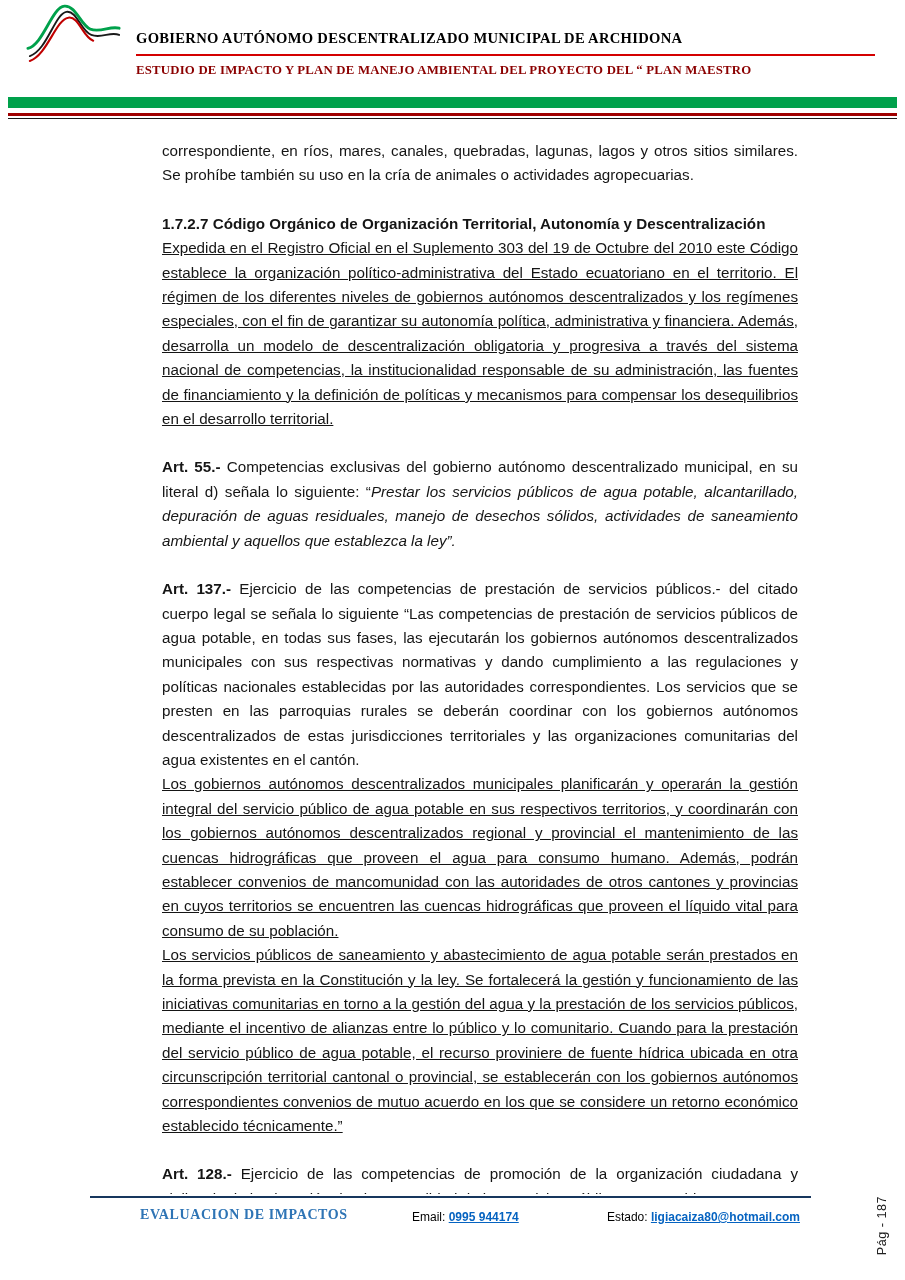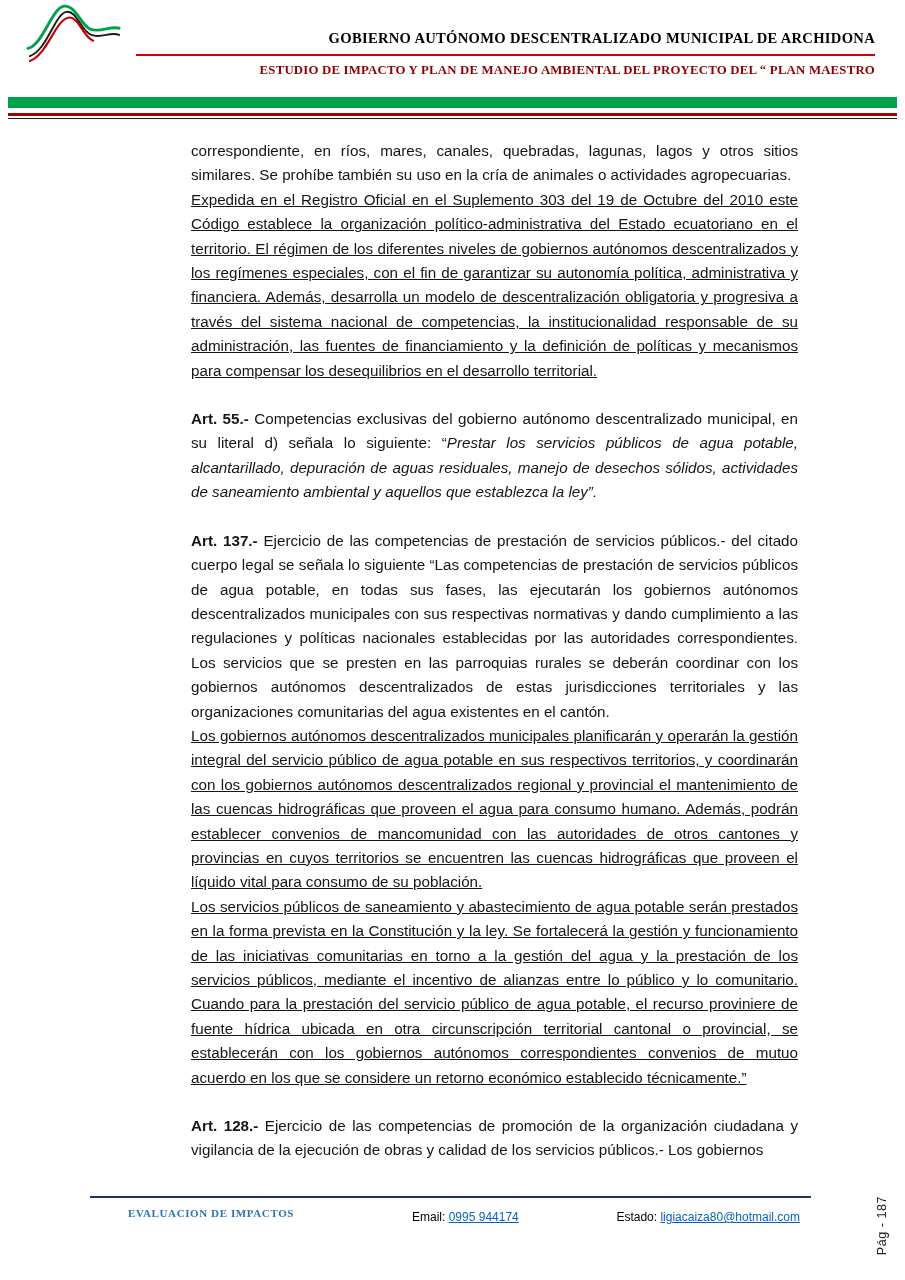--- a/index.html
+++ b/index.html
@@ -8,69 +8,69 @@
     background:#ffffff;
     font-family:"Liberation Sans", sans-serif;
     position:relative;
     overflow:hidden;
     color:#151515;
   }
 
   
   .header { position:absolute; top:0; left:0; right:0; height:124px; }
   .logo { position:absolute; left:26px; top:2px; width:96px; height:64px; }
-  .title-block { position:absolute; left:136px; top:30px; right:30px;text-align:right; }
+  .title-block { position:absolute; left:136px; top:30px; right:30px; }
   .institution {
     font-family:"Liberation Serif", serif;
     font-weight:bold; font-size:14.6px; color:#000;
     letter-spacing:0.3px; white-space:nowrap;
   }
   .title-rule { height:2px; background:#d40000; margin-top:7px; margin-bottom:6px; }
   .project-title {
     color:#8b0000; font-family:"Liberation Serif", serif;
-    font-weight:bold; font-size:12.8px; line-height:16.5px; letter-spacing:0.2px;margin-left:16px;
+    font-weight:bold; font-size:12.8px; line-height:16.5px; letter-spacing:0.2px;
   }
   .green-bar { position:absolute; top:97px; left:8px; right:8px; height:11px; background:#00a14b; }
   .rule-dark-red { position:absolute; top:113px; left:8px; right:8px; height:3px; background:#a00000; }
   .rule-black { position:absolute; top:118px; left:8px; right:8px; height:1px; background:#181818; }
 
   
   .doc-body {
     position:absolute; left:162px; top:139px; width:636px; bottom:86px;
     overflow:hidden;
     font-size:15.2px; line-height:24.4px; text-align:justify;
   }
-  .para { margin-top:24px;margin-left:29px; }
+  .para { margin-top:24px; }
   .para.first { margin-top:0; }
   .para.flush { margin-top:0;text-decoration:underline; }
   .heading {
     margin-top:24px; font-size:15.2px; font-weight:bold;
     text-align:left; line-height:24.4px;
   }
   .doc-body strong { font-weight:bold; }
   .doc-body em { font-style:italic; }
 
   
   .footer-rule { position:absolute; left:90px; right:94px; top:1196px; height:2px; background:#17365d; }
   .footer-left {
-    position:absolute; left:128px; top:1207px;
+    position:absolute; left:140px; top:1207px;
     font-family:"Liberation Serif", serif; font-weight:bold;
-    font-size:11px; color:#2e74b5; letter-spacing:0.6px; white-space:pre;
+    font-size:14px; color:#2e74b5; letter-spacing:0.6px; white-space:pre;
   }
   .footer-center { position:absolute; left:412px; top:1207px; width:388px; }
   .consultor {
     text-align:center; font-family:"Liberation Serif", serif; font-weight:bold;
     color:#2e74b5; font-size:11.8px; letter-spacing:0.3px; white-space:pre;
   }
   .contact-row {
     display:flex; justify-content:space-between;
     margin-top:3px; font-size:12px; color:#000;
   }
   .contact-item { white-space:nowrap; }
-  .link { color:#0563c1; text-decoration:underline; cursor:pointer; }
+  .link { color:#0563c1; text-decoration:underline; cursor:pointer;font-weight:bold; }
   .page-number {
     position:absolute; right:16px; top:1196px;
     writing-mode:vertical-rl; transform:rotate(180deg);
     font-size:12.6px; color:#222; letter-spacing:0.5px;
   }
 </style>
 </head>
 <body>
 
 <header class="header">
@@ -89,20 +89,21 @@
     </div>
   </div>
   <div class="green-bar"></div>
   <div class="rule-dark-red"></div>
   <div class="rule-black"></div>
 </header>
 
 <main class="doc-body">
   <p class="para first">correspondiente, en ríos, mares, canales, quebradas, lagunas, lagos y otros sitios similares. Se prohíbe también su uso en la cría de animales o actividades agropecuarias.</p>
 
+  <h2 class="heading">1.7.2.7 Código Orgánico de Organización Territorial, Autonomía y Descentralización</h2>
   <p class="para flush">Expedida en el Registro Oficial en el Suplemento 303 del 19 de Octubre del 2010 este Código establece la organización político-administrativa del Estado ecuatoriano en el territorio. El régimen de los diferentes niveles de gobiernos autónomos descentralizados y los regímenes especiales, con el fin de garantizar su autonomía política, administrativa y financiera. Además, desarrolla un modelo de descentralización obligatoria y progresiva a través del sistema nacional de competencias, la institucionalidad responsable de su administración, las fuentes de financiamiento y la definición de políticas y mecanismos para compensar los desequilibrios en el desarrollo territorial.</p>
 
   <p class="para"><strong>Art. 55.-</strong><span> Competencias exclusivas del gobierno autónomo descentralizado municipal, en su literal d) señala lo siguiente: “</span><em>Prestar los servicios públicos de agua potable, alcantarillado, depuración de aguas residuales, manejo de desechos sólidos, actividades de saneamiento ambiental y aquellos que establezca la ley”.</em></p>
 
   <p class="para"><strong>Art. 137.-</strong><span> Ejercicio de las competencias de prestación de servicios públicos.- del citado cuerpo legal se señala lo siguiente “Las competencias de prestación de servicios públicos de agua potable, en todas sus fases, las ejecutarán los gobiernos autónomos descentralizados municipales con sus respectivas normativas y dando cumplimiento a las regulaciones y políticas nacionales establecidas por las autoridades correspondientes. Los servicios que se presten en las parroquias rurales se deberán coordinar con los gobiernos autónomos descentralizados de estas jurisdicciones territoriales y las organizaciones comunitarias del agua existentes en el cantón.</span></p>
   <p class="para flush">Los gobiernos autónomos descentralizados municipales planificarán y operarán la gestión integral del servicio público de agua potable en sus respectivos territorios, y coordinarán con los gobiernos autónomos descentralizados regional y provincial el mantenimiento de las cuencas hidrográficas que proveen el agua para consumo humano. Además, podrán establecer convenios de mancomunidad con las autoridades de otros cantones y provincias en cuyos territorios se encuentren las cuencas hidrográficas que proveen el líquido vital para consumo de su población.</p>
   <p class="para flush">Los servicios públicos de saneamiento y abastecimiento de agua potable serán prestados en la forma prevista en la Constitución y la ley. Se fortalecerá la gestión y funcionamiento de las iniciativas comunitarias en torno a la gestión del agua y la prestación de los servicios públicos, mediante el incentivo de alianzas entre lo público y lo comunitario. Cuando para la prestación del servicio público de agua potable, el recurso proviniere de fuente hídrica ubicada en otra circunscripción territorial cantonal o provincial, se establecerán con los gobiernos autónomos correspondientes convenios de mutuo acuerdo en los que se considere un retorno económico establecido técnicamente.”</p>
 
   <p class="para"><strong>Art. 128.-</strong><span> Ejercicio de las competencias de promoción de la organización ciudadana y vigilancia de la ejecución de obras y calidad de los servicios públicos.- Los gobiernos</span></p>
 </main>

